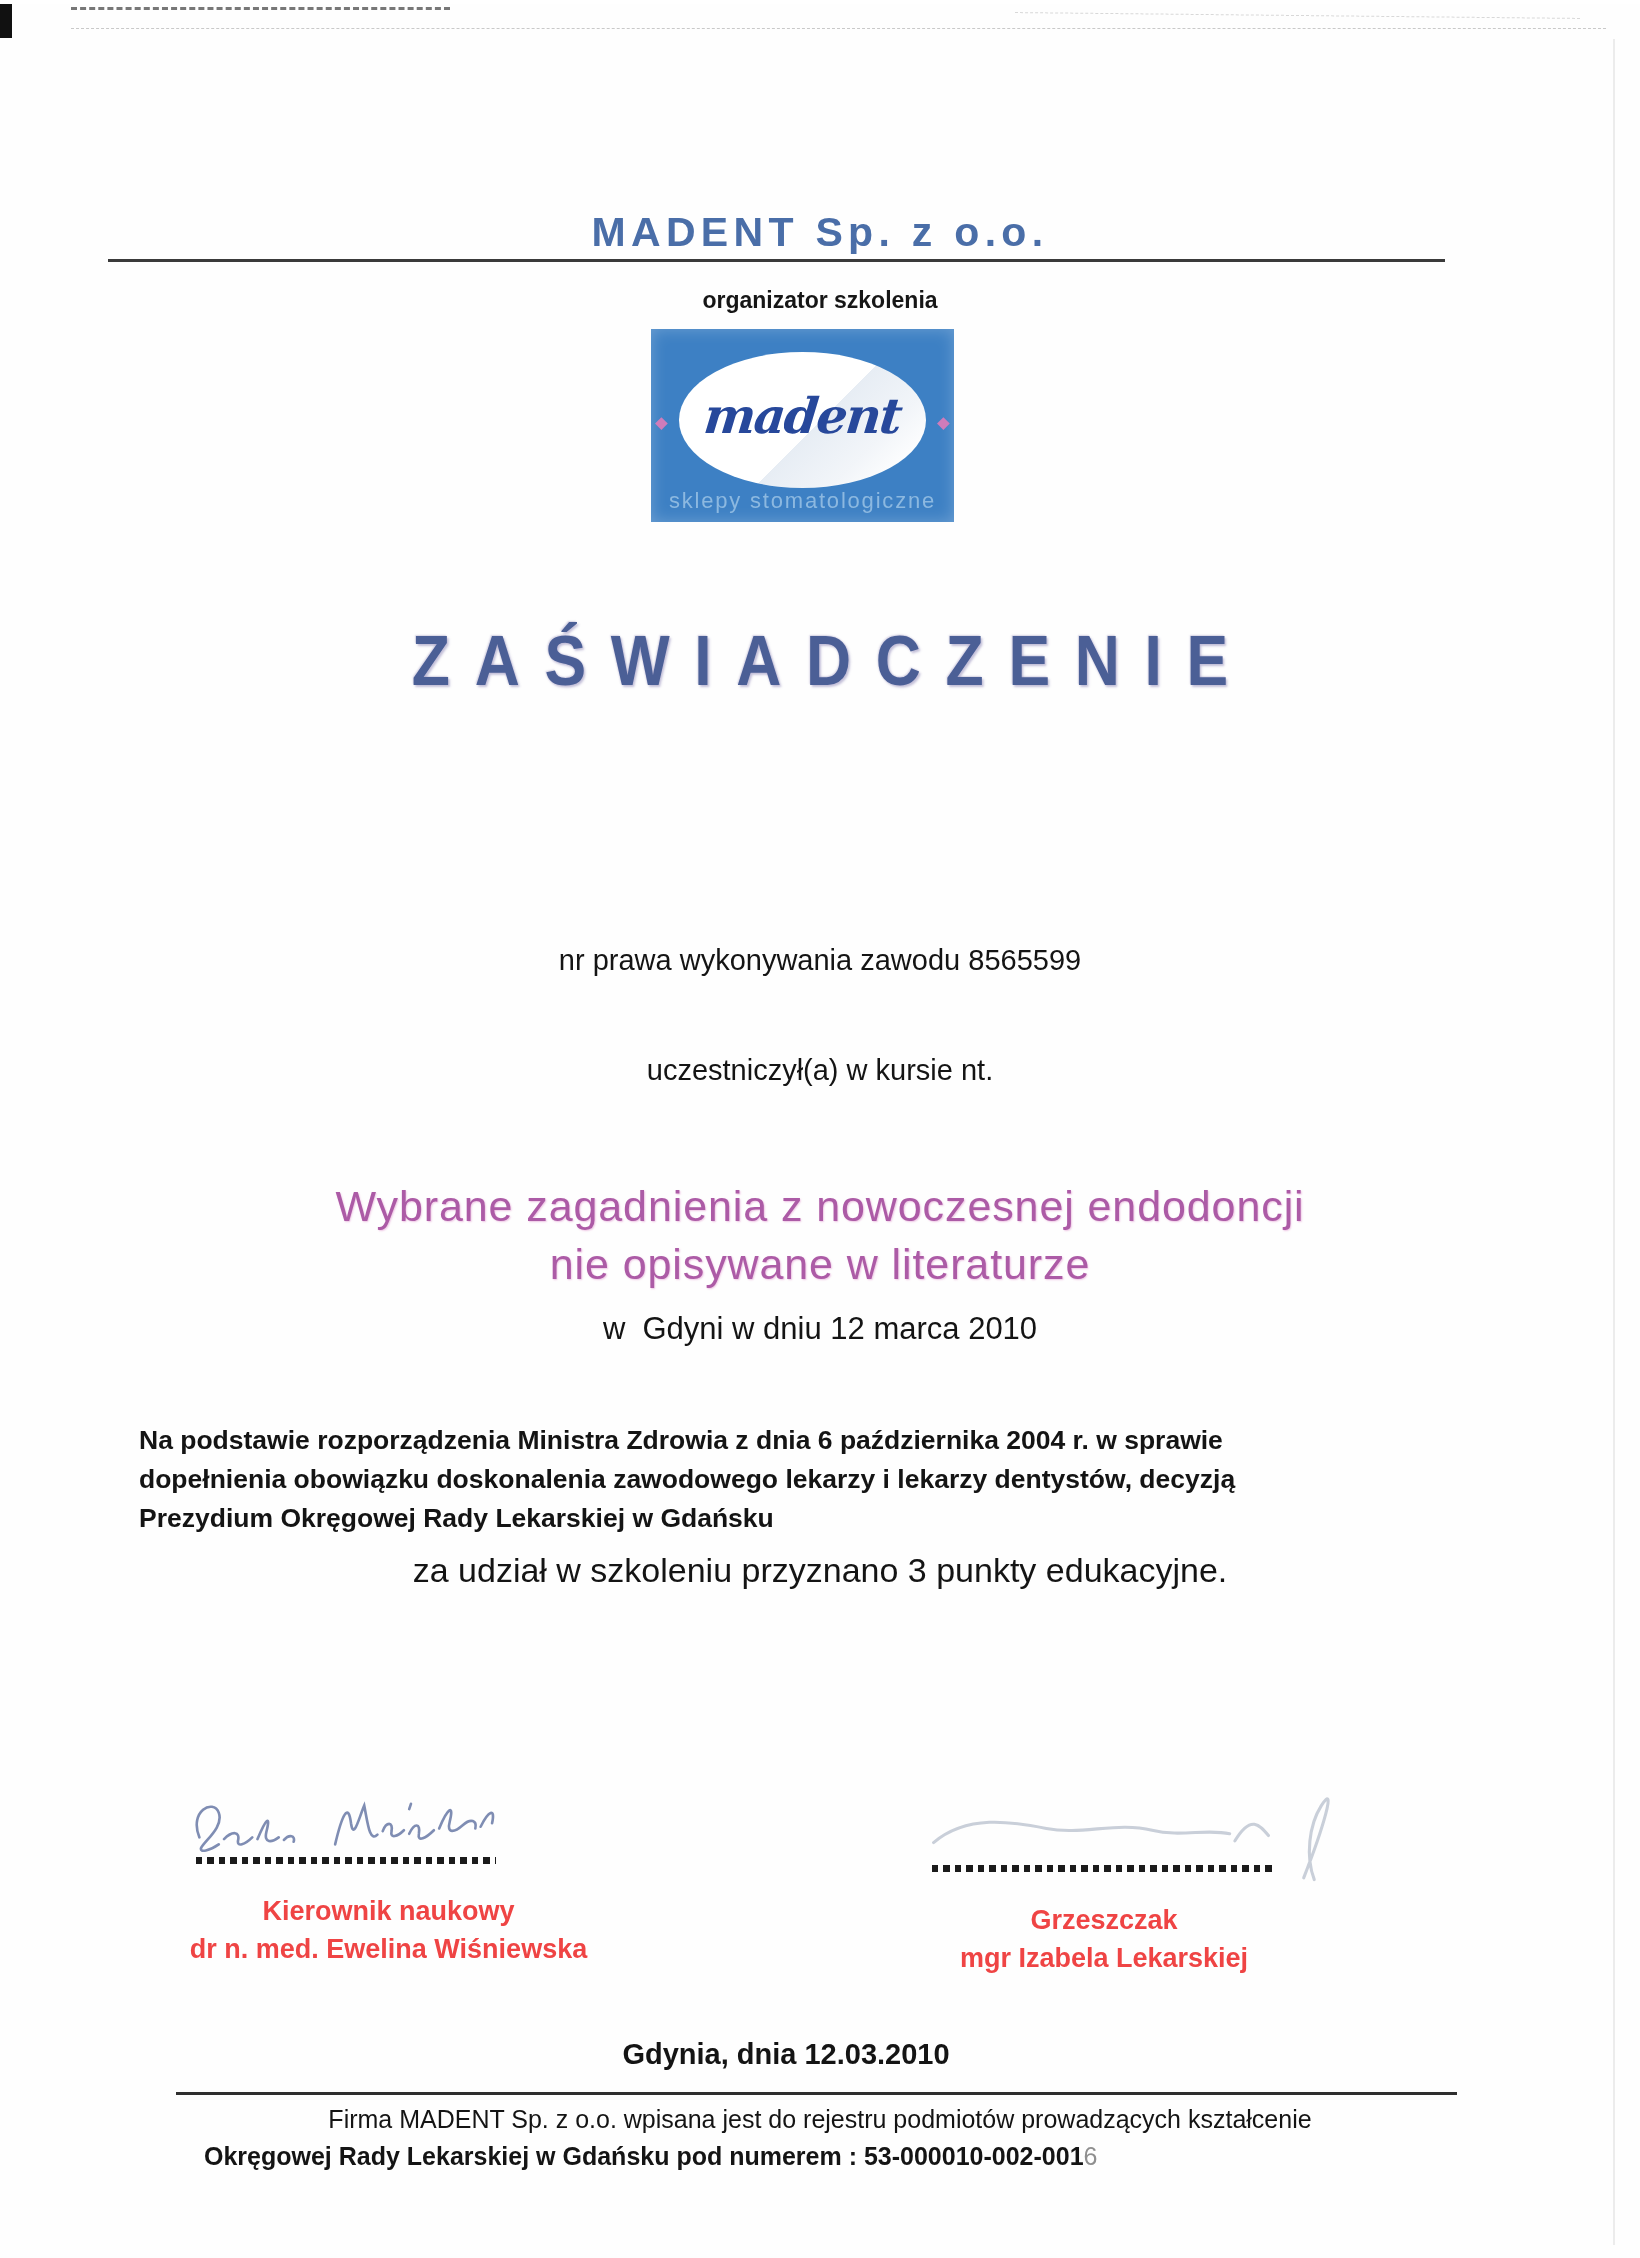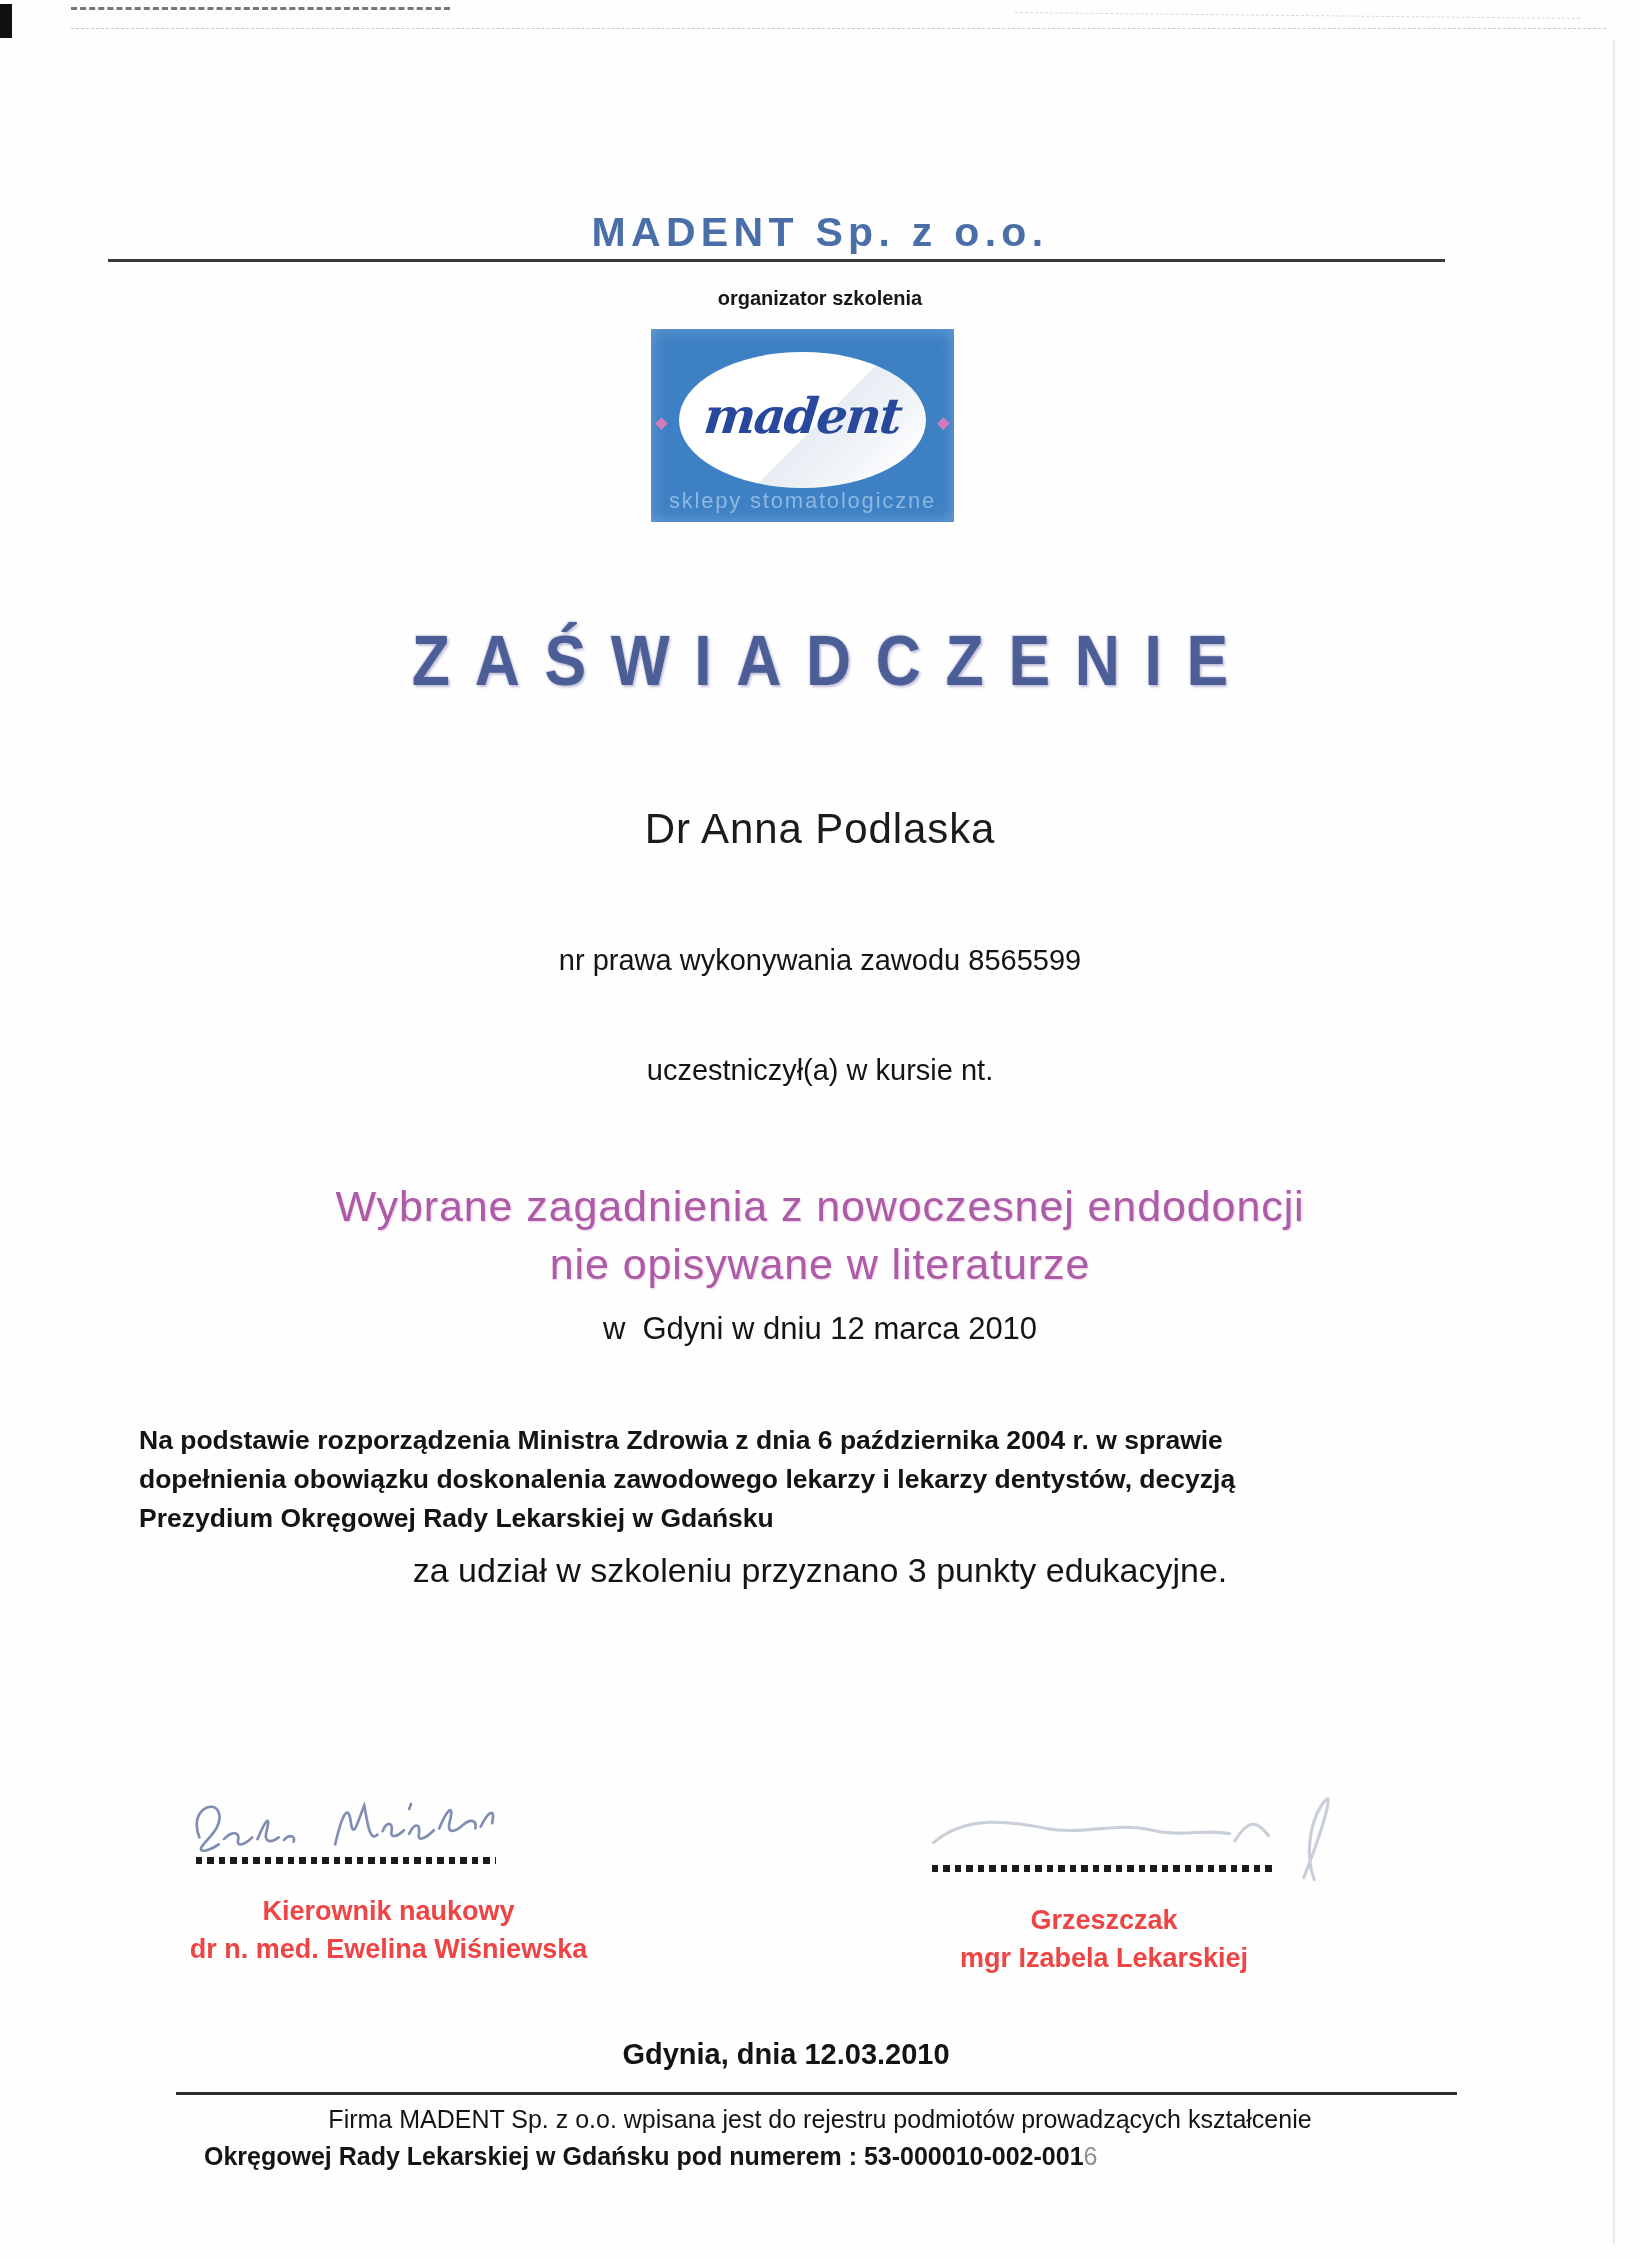--- a/index.html
+++ b/index.html
@@ -32,21 +32,21 @@
   
   .company {
     position:absolute; top:205px; left:0; width:100%;
     text-align:center;
     font-size:41px; font-weight:700; letter-spacing:5.3px;
     color:var(--header-blue,#4a6ea8);
   }
   .header-rule { position:absolute; top:255px; left:108px; width:1337px; height:2.6px; background:#3a3a3a; }
   .subtitle {
     position:absolute; top:283px; left:0; width:100%;
-    text-align:center; font-size:20px; font-weight:700; color:#161616;
+    text-align:center; font-size:23px; font-weight:700; color:#161616;
   }
 
   
   .logo {
     position:absolute; left:651px; top:325px; width:303px; height:193px;
     background:var(--logo-blue,#3d80c4);
     box-shadow:inset 0 0 16px rgba(255,255,255,.25);
   }
   .logo-ellipse {
     position:absolute; left:28px; top:23px; width:247px; height:136px;
@@ -160,21 +160,20 @@
 
   <div class="logo">
     <div class="logo-ellipse"></div>
     <div class="logo-diamond left"></div>
     <div class="logo-diamond right"></div>
     <div class="logo-brand">madent</div>
     <div class="logo-tagline">sklepy stomatologiczne</div>
   </div>
 
   <div class="doc-title">ZAŚWIADCZENIE</div>
-  <div class="recipient">Dr Anna Podlaska</div>
   <div class="line-bold license-line">nr prawa wykonywania zawodu 8565599</div>
   <div class="line-bold participation-line">uczestniczył(a) w kursie nt.</div>
   <div class="course-title">
     <div>Wybrane zagadnienia z nowoczesnej endodoncji</div>
     <div>nie opisywane w literaturze</div>
   </div>
   <div class="line-bold event-line">w  Gdyni w dniu 12 marca 2010</div>
   <div class="legal-text">Na podstawie rozporządzenia Ministra Zdrowia z dnia 6 października 2004 r. w sprawie dopełnienia obowiązku doskonalenia zawodowego lekarzy i lekarzy dentystów, decyzją Prezydium Okręgowej Rady Lekarskiej w Gdańsku</div>
   <div class="line-bold points-line">za udział w szkoleniu przyznano 3 punkty edukacyjne.</div>
 

